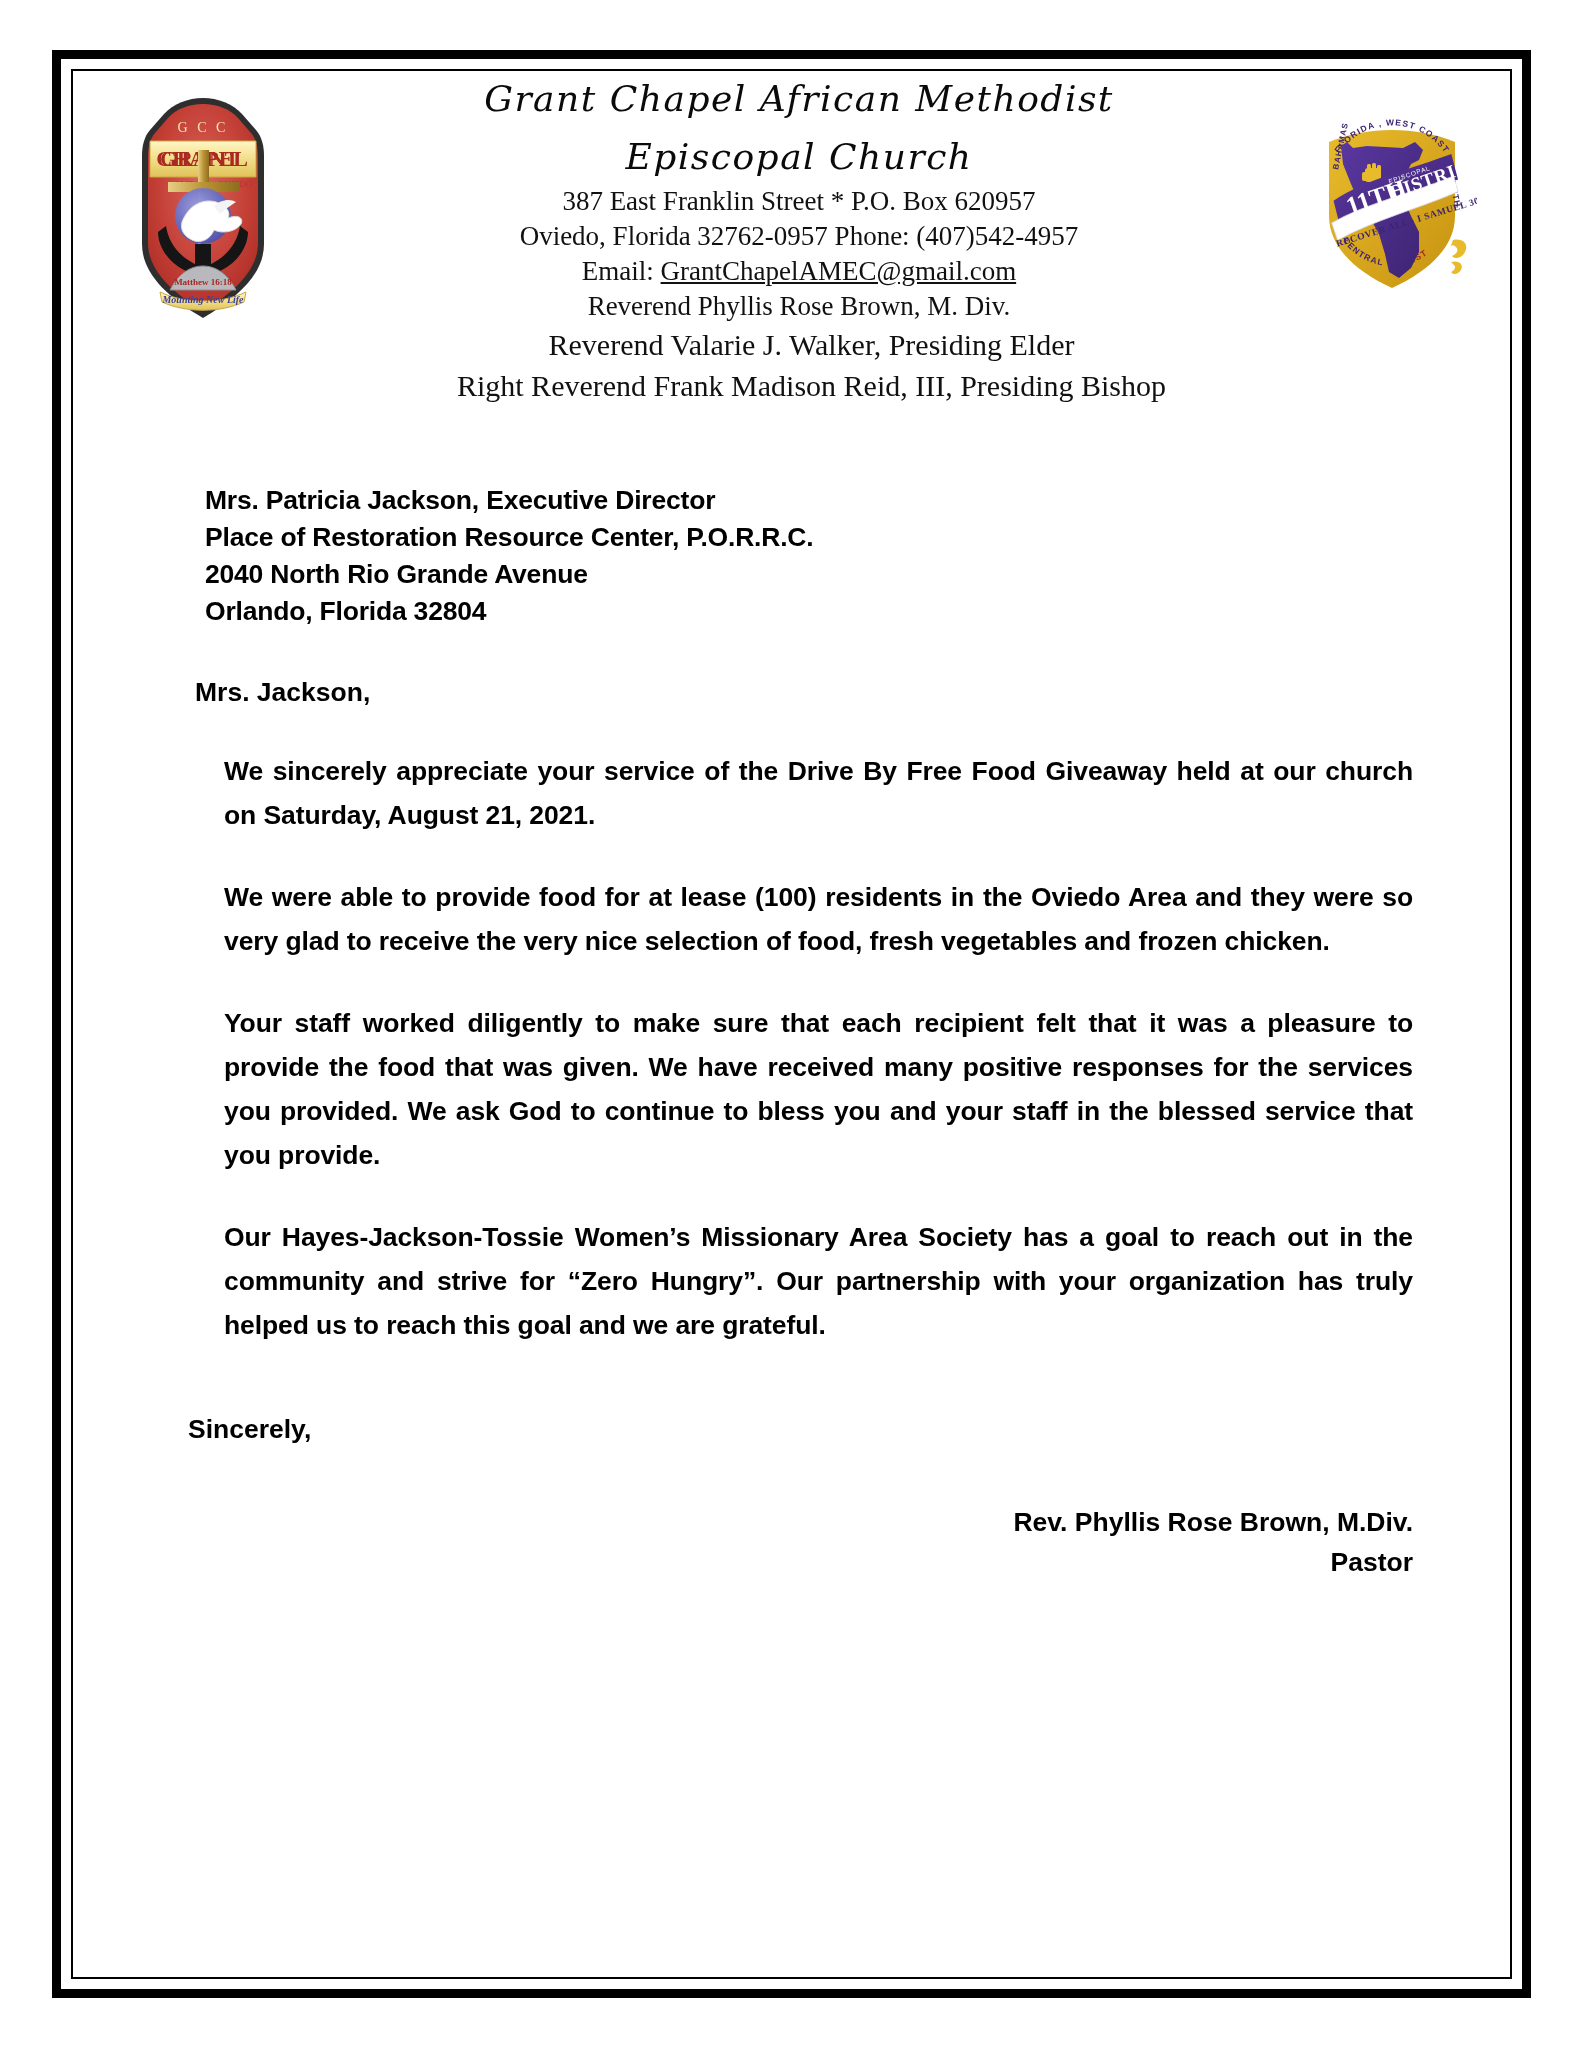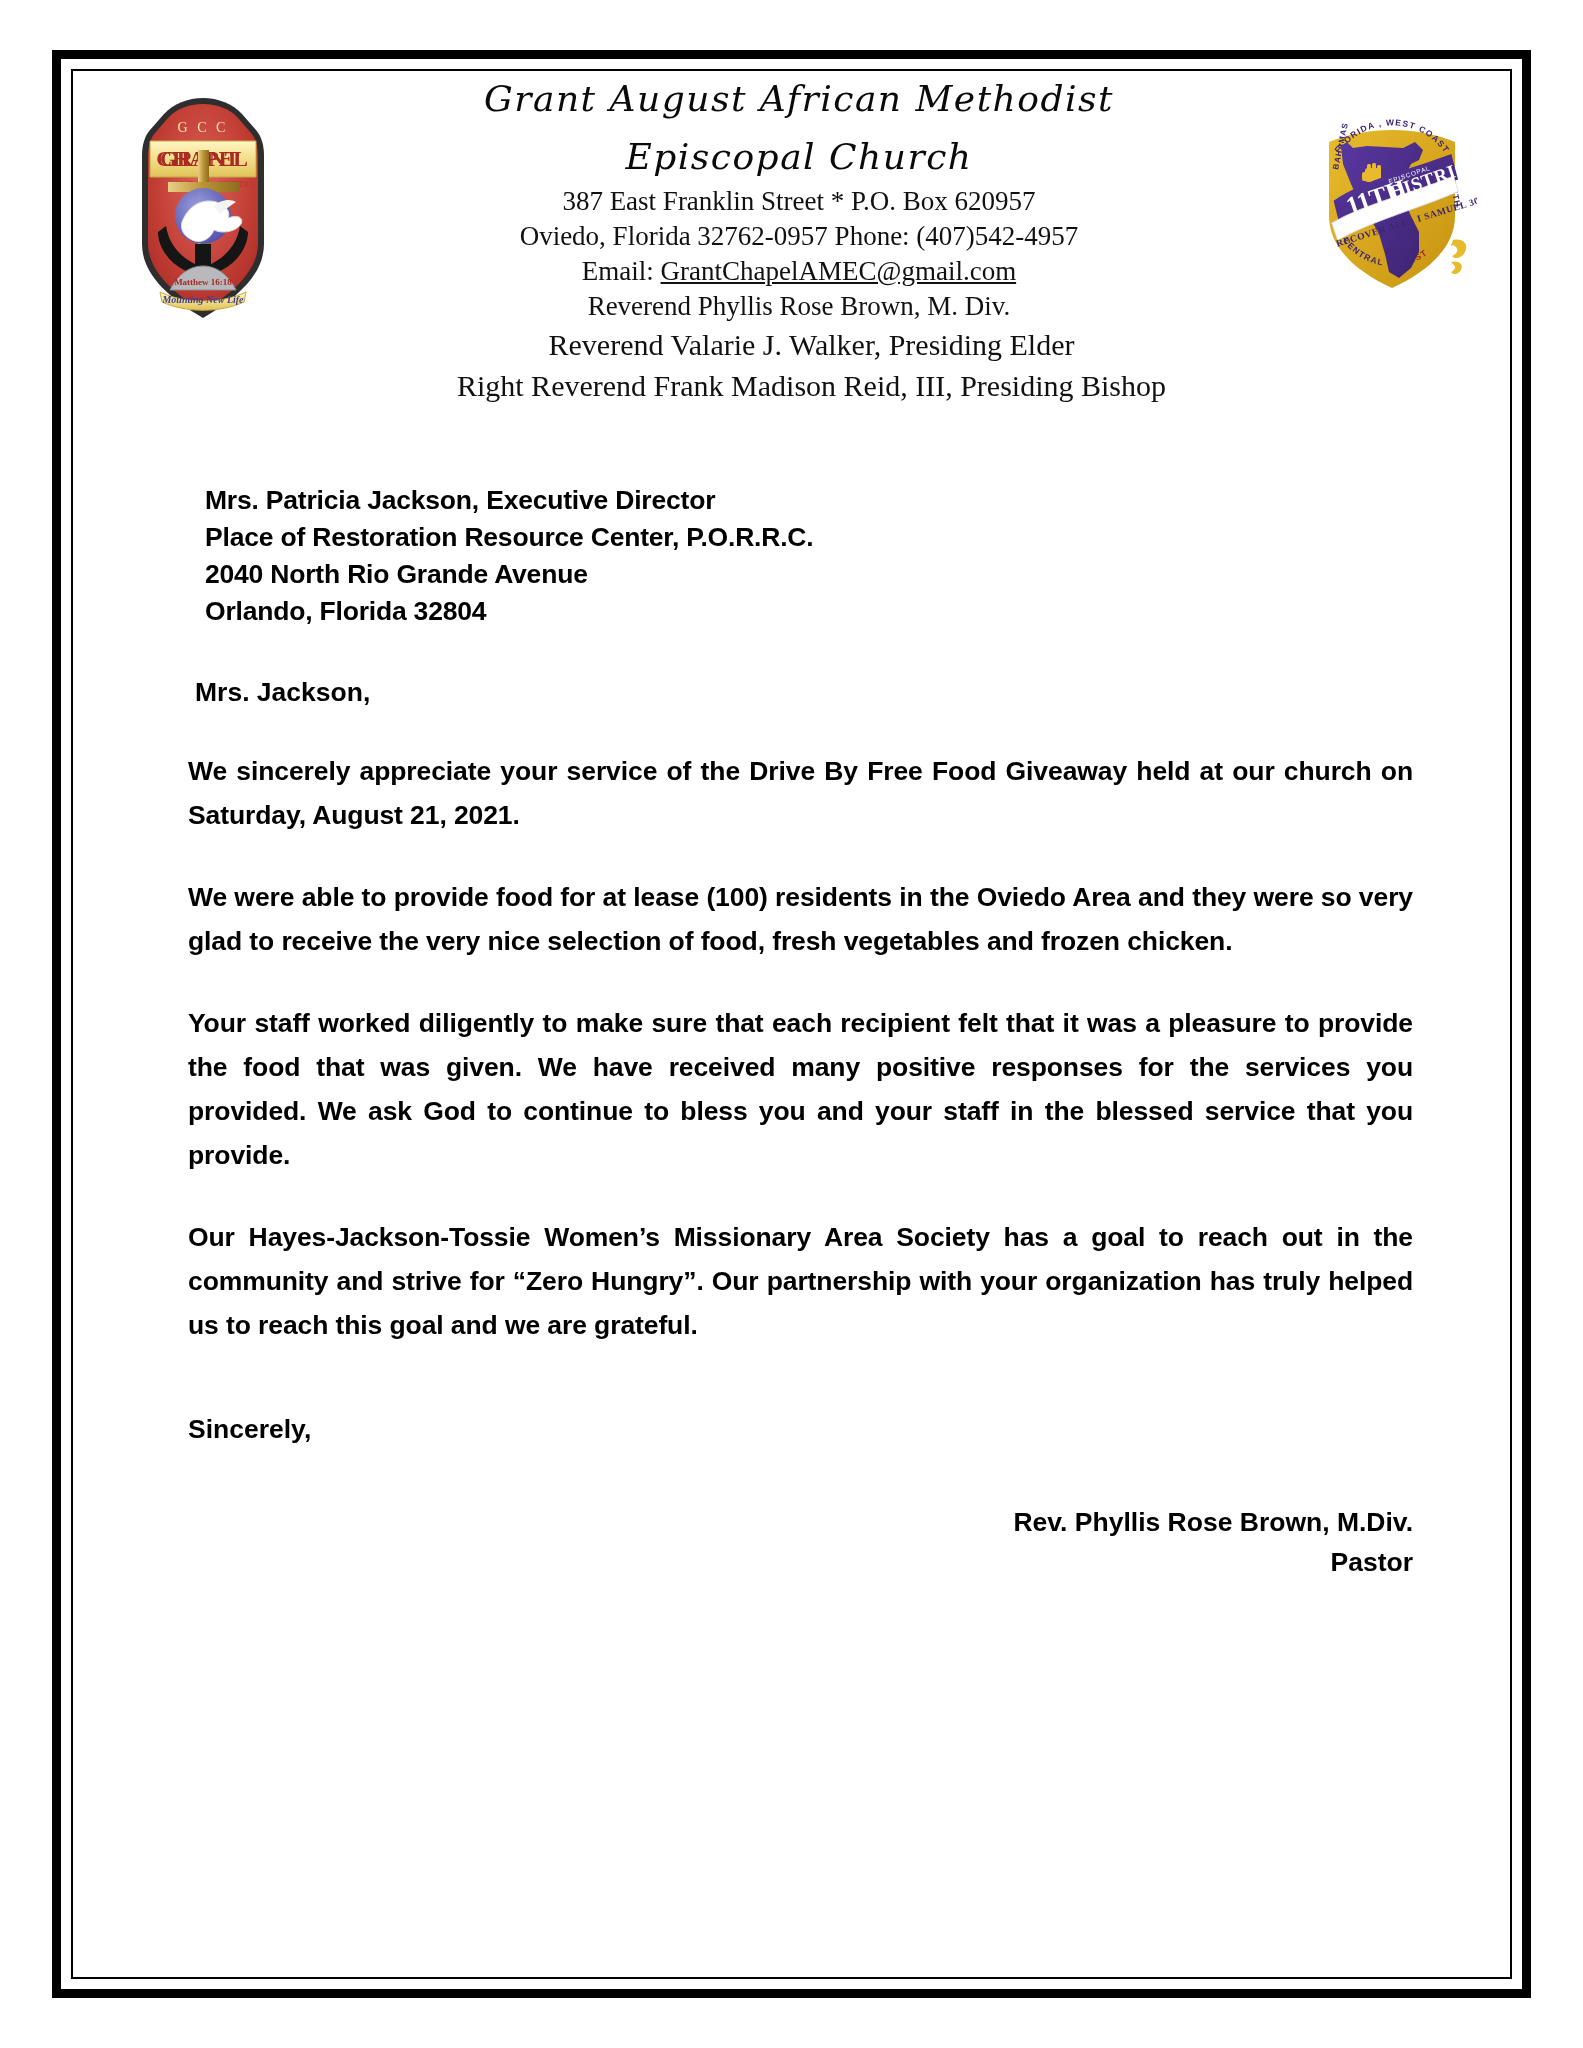--- a/index.html
+++ b/index.html
@@ -147,20 +147,21 @@
   }
 
   .para {
     font-family: "Liberation Sans Narrow", "Liberation Sans", sans-serif;
     font-weight: bold;
     font-size: 26.5px;
     line-height: 44px;
     text-align: justify;
     margin-top: 38px;
     letter-spacing: -0.1px;
+    margin-left: 36px;
   }
 
   .closing {
     font-family: "Liberation Sans Narrow", "Liberation Sans", sans-serif;
     font-weight: bold;
     font-size: 26.5px;
     line-height: 37px;
     margin-top: 64px;
   }
   .signature {
@@ -297,21 +298,21 @@
             <text x="26" y="118" font-family="'Liberation Serif', serif" font-weight="bold" font-size="9.5" fill="#3d2472" letter-spacing="0.6">RECOVER ALL - I SAMUEL 30:8</text>
           </g>
 
           <path d="M146 128 C156 126 162 132 158 140 C155 146 148 148 145 144 C150 142 152 138 149 135
                    C146 132 144 133 143 136 Z" fill="#e8bb2c"></path>
           <path d="M144 150 C152 148 157 152 154 158 C151 163 146 163 144 160 C148 158 149 155 147 153 Z" fill="#e8bb2c"></path>
         </svg>
       </div>
 
       <div class="head-text">
-        <div class="script-line l1">Grant  August  African  Methodist</div>
+        <div class="script-line l1">Grant  Chapel  African  Methodist</div>
         <div class="script-line l2">Episcopal  Church</div>
         <div class="addr-line">387 East Franklin Street * P.O. Box 620957</div>
         <div class="addr-line">Oviedo, Florida 32762-0957  Phone: (407)542-4957</div>
         <div class="addr-line"><span>Email:</span>
              <span class="u">GrantChapelAMEC@gmail.com</span></div>
         <div class="addr-line">Reverend Phyllis Rose Brown, M. Div.</div>
       </div>
 
       <div class="officers">
         <div class="officer-line">Reverend Valarie J. Walker, Presiding Elder</div>

